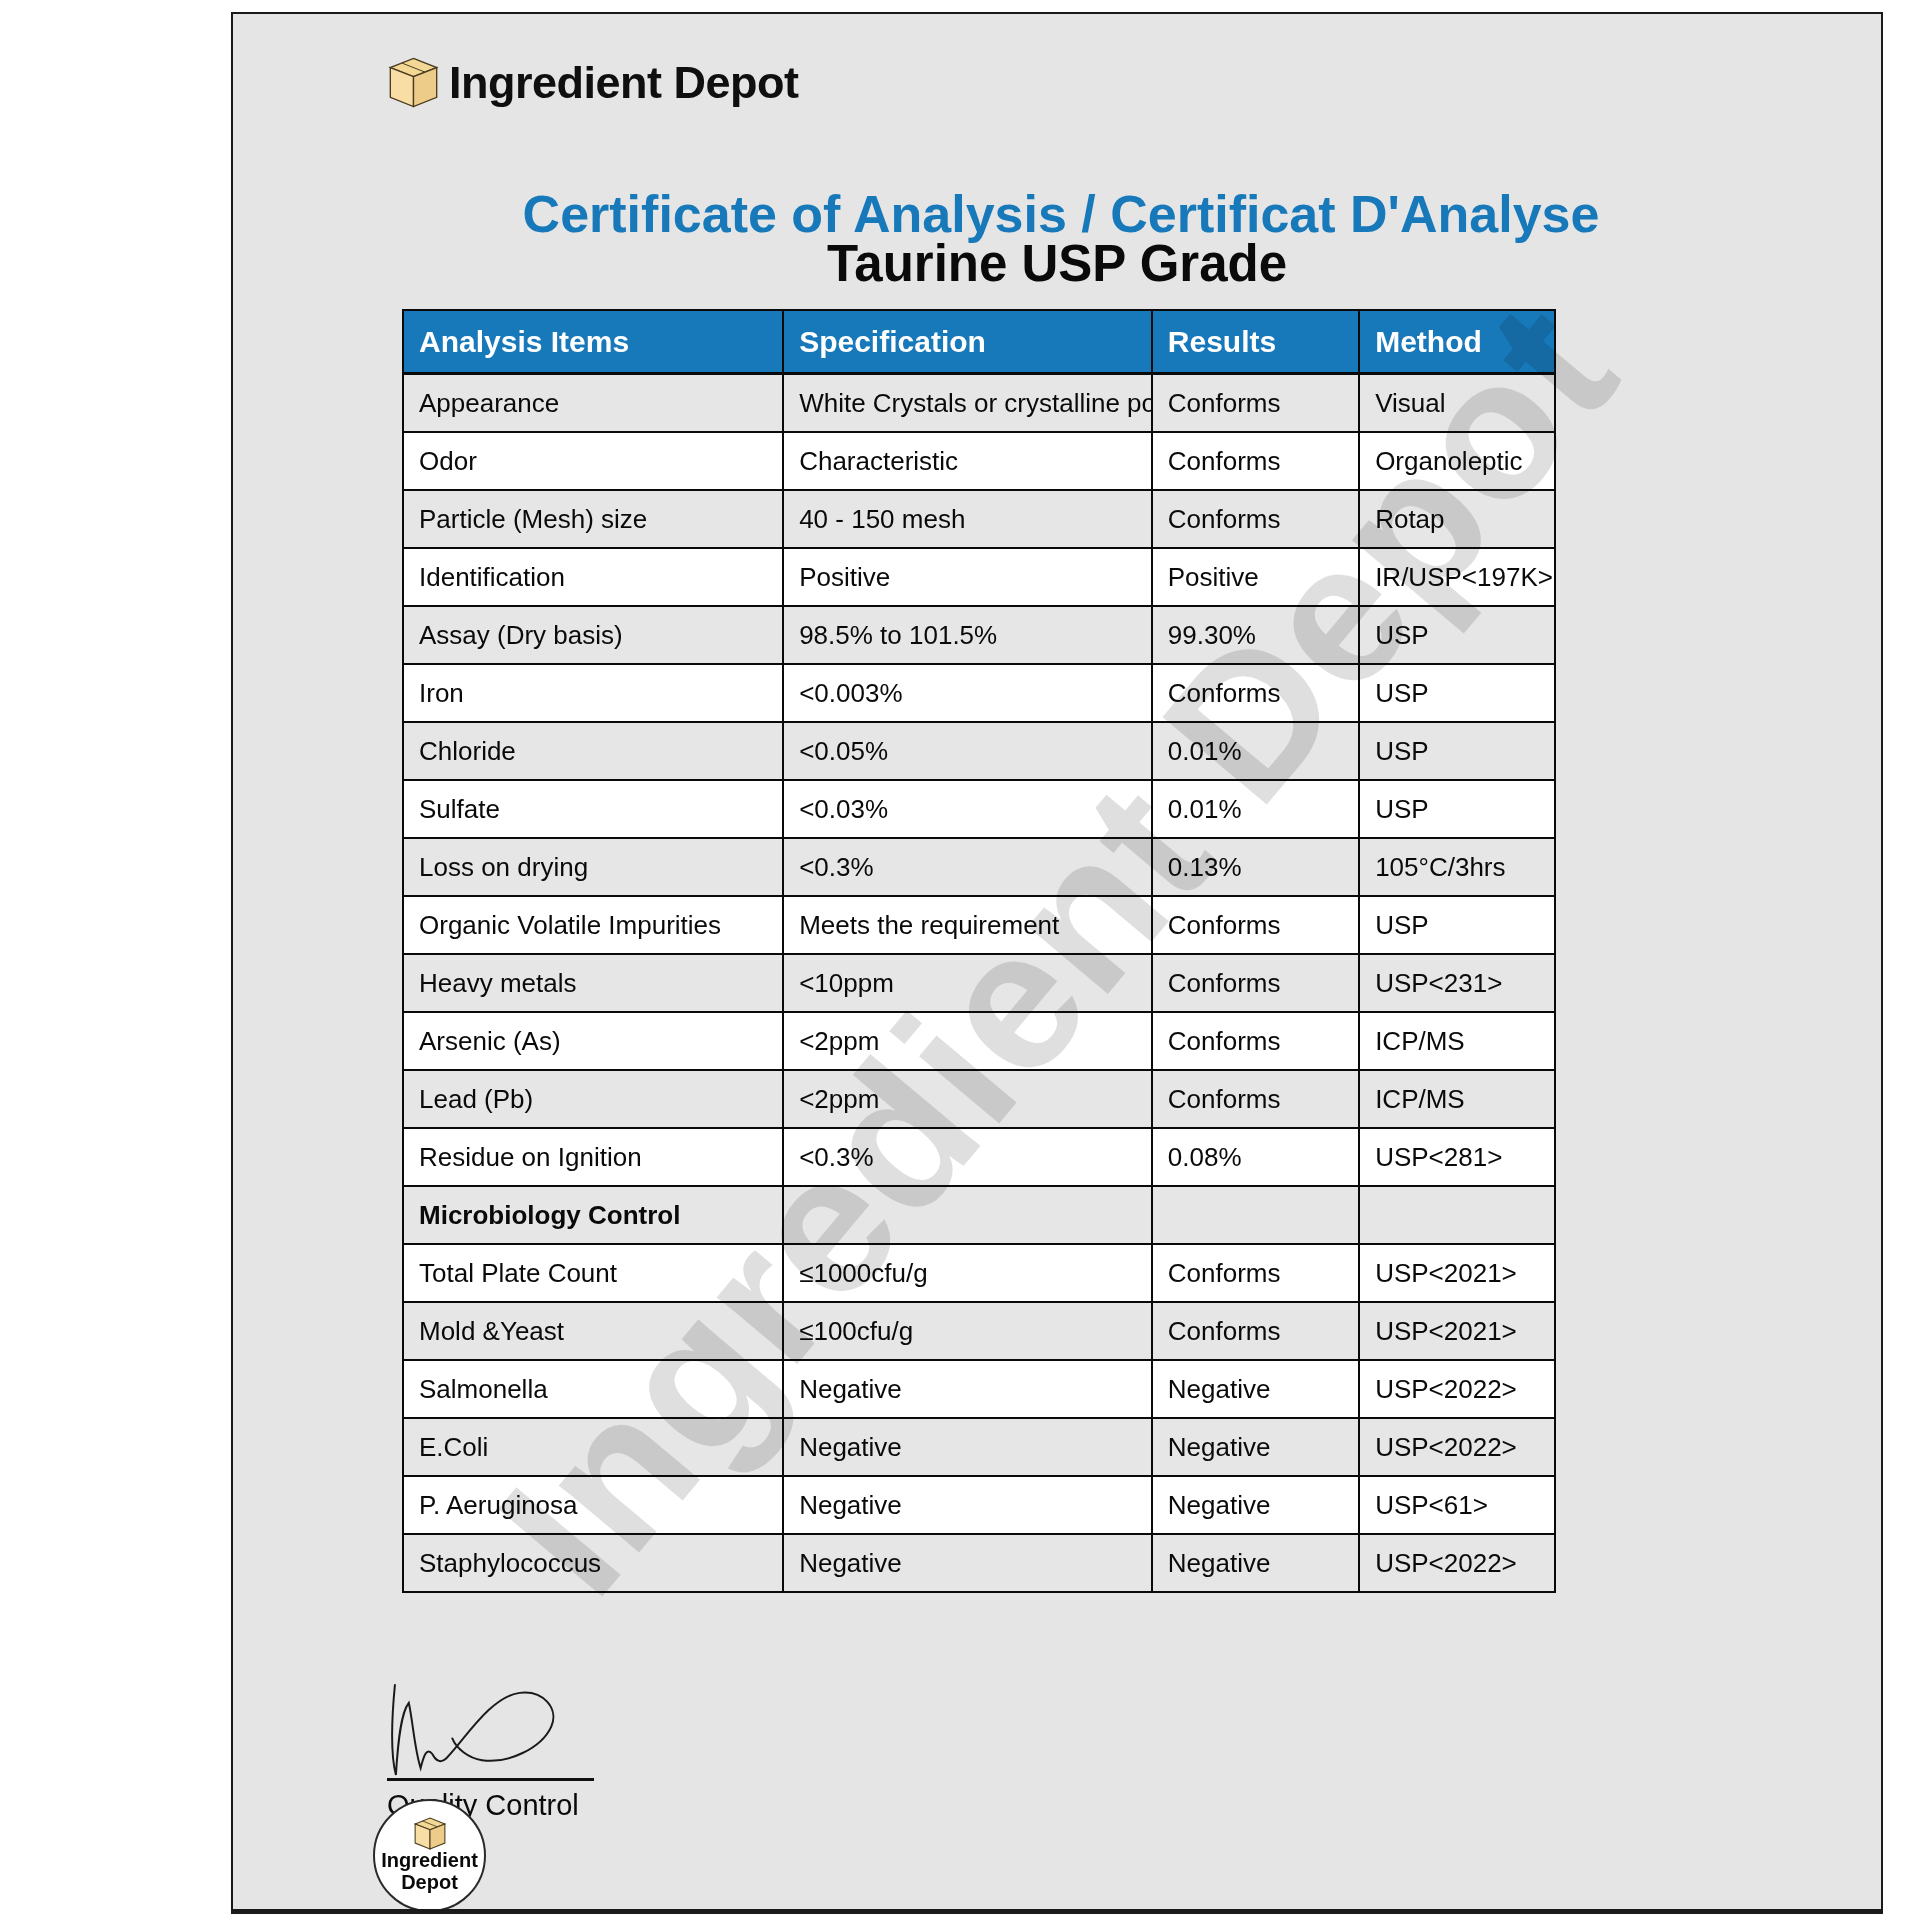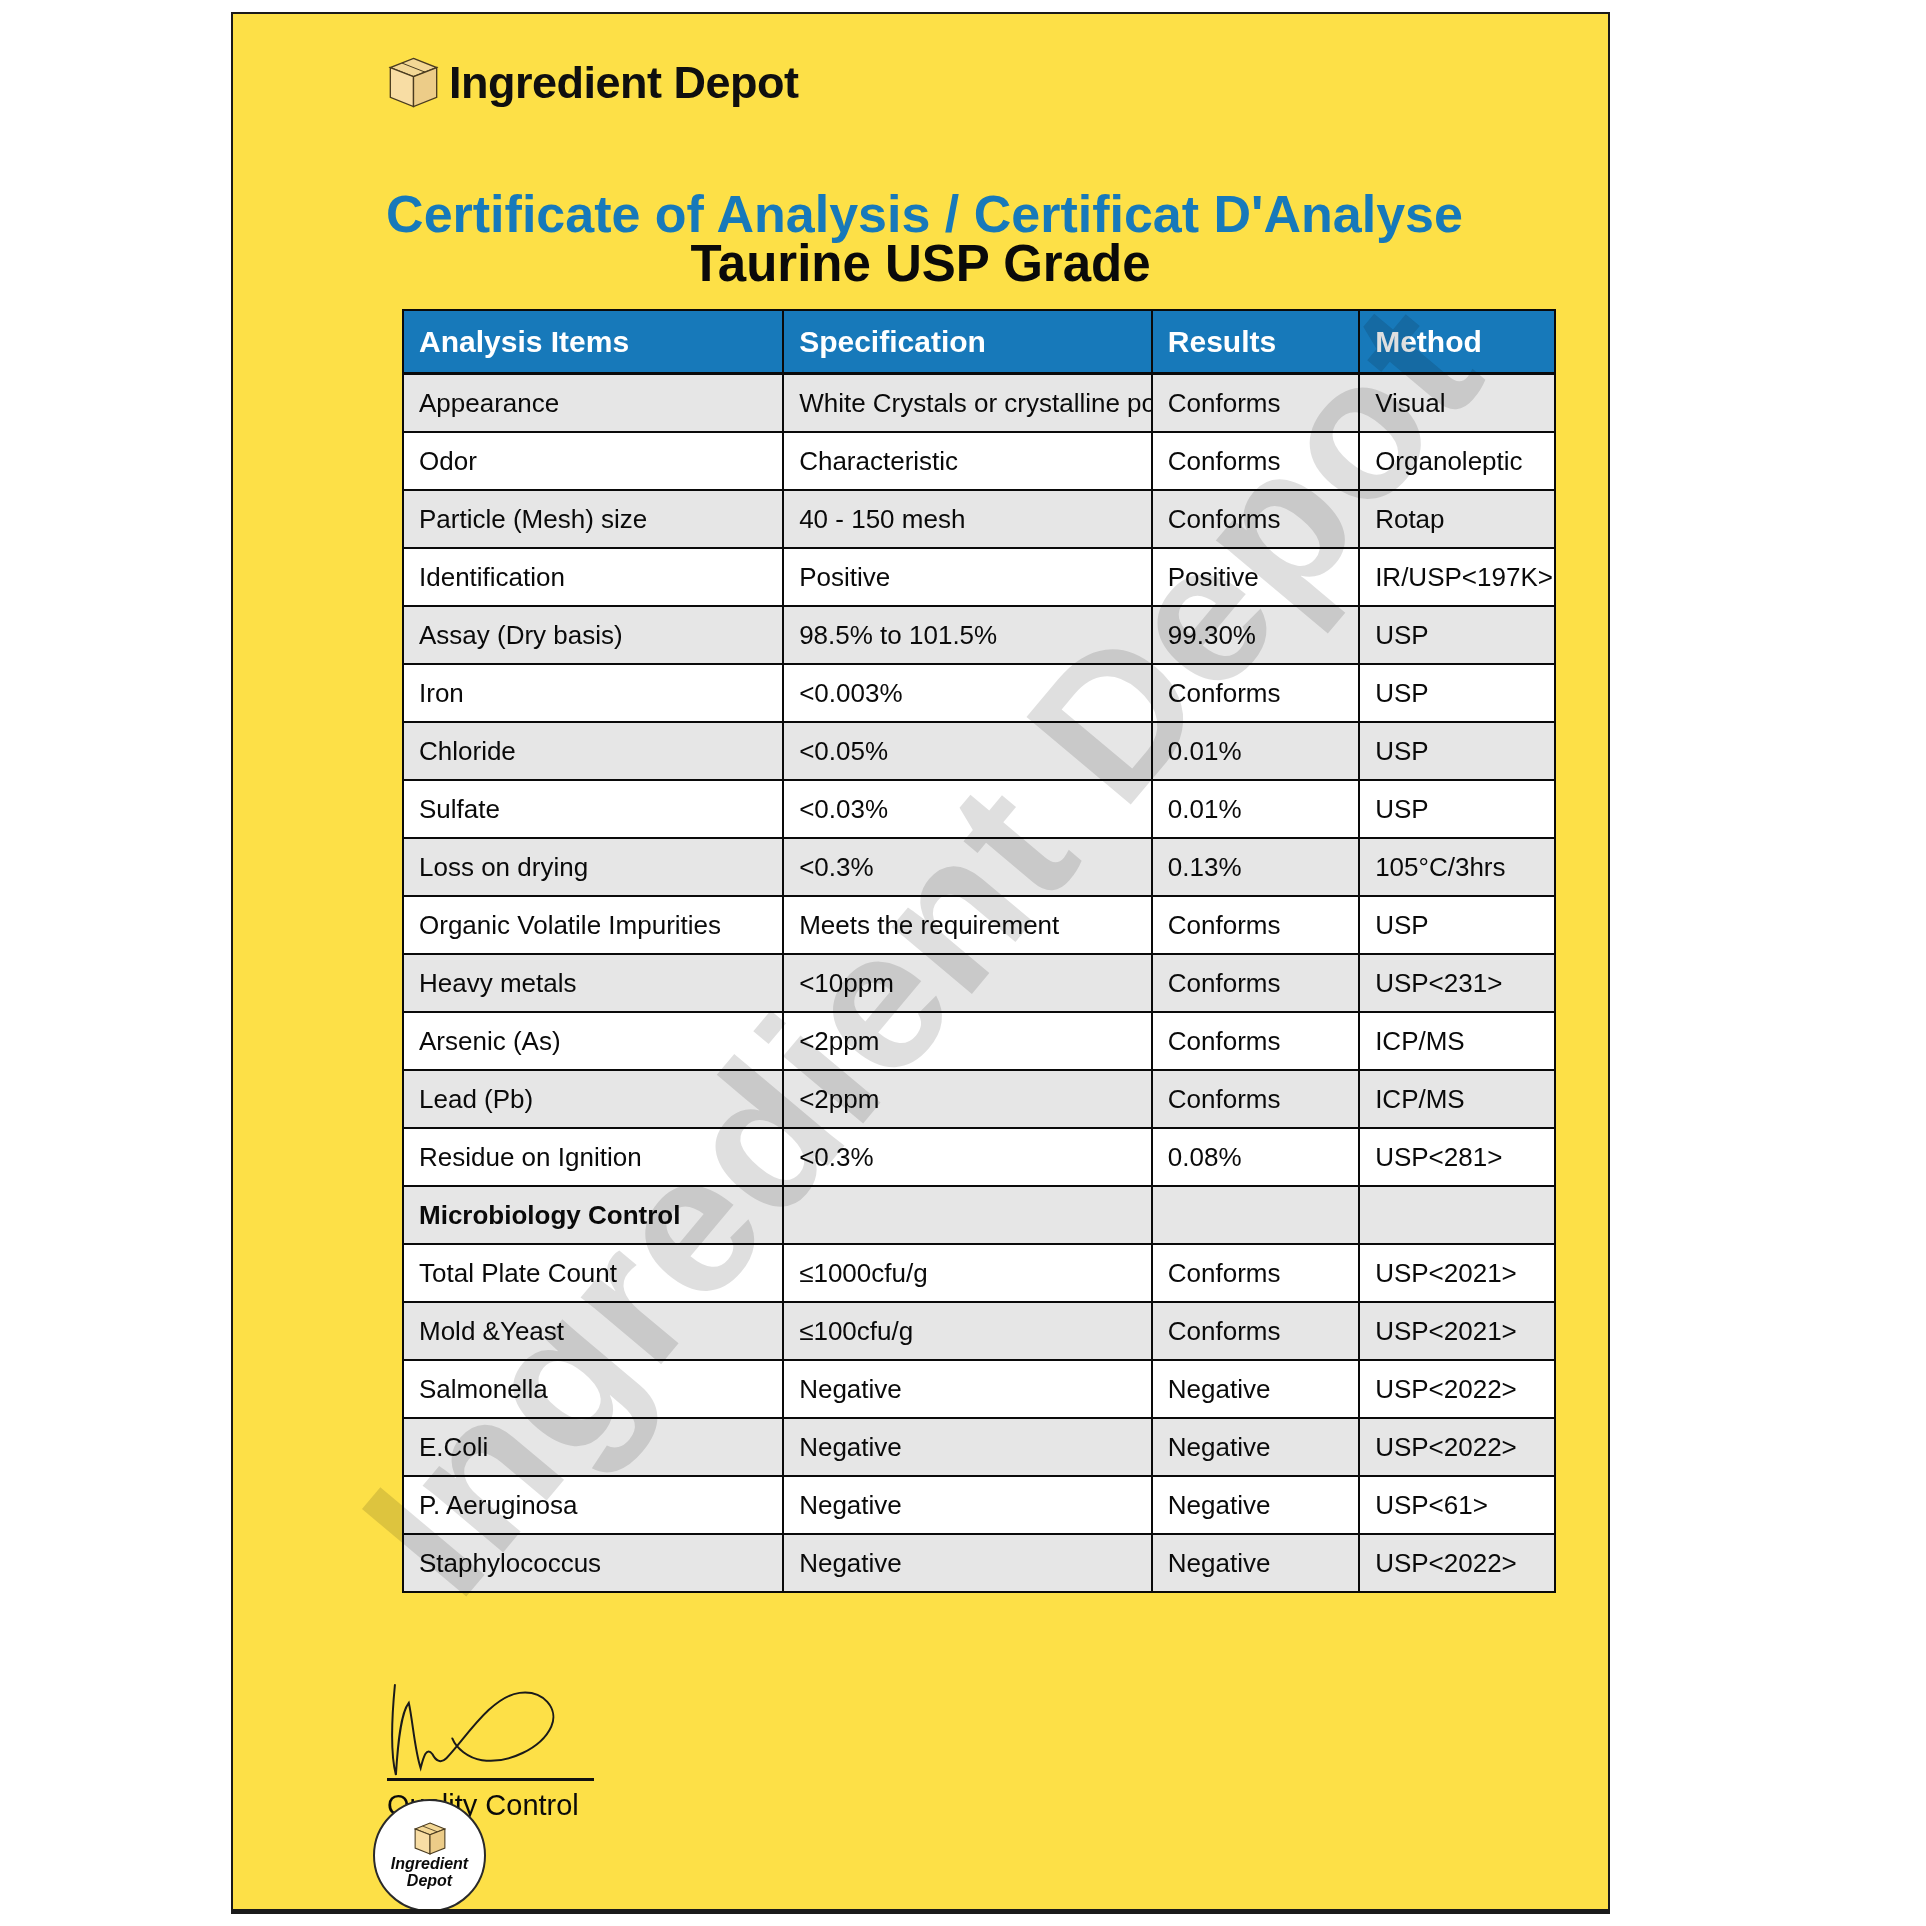--- a/index.html
+++ b/index.html
@@ -1,19 +1,19 @@
 <!DOCTYPE html>
 <html><head>
 <meta charset="utf-8">
 <style>
   html,body{margin:0;padding:0;background:#ffffff;}
   body{width:1927px;height:1927px;position:relative;font-family:"Liberation Sans",sans-serif;color:#0a0a0a;}
   .page{
-    position:absolute;left:231px;top:12px;width:1379px;height:1902px;
-    background:#fde047;border:2px solid #1a1a1a;border-bottom:5px solid #1a1a1a;
+    position:absolute;left:231px;top:12px;width:1652px;height:1902px;
+    background:#e5e5e5;border:2px solid #1a1a1a;border-bottom:5px solid #1a1a1a;
     box-sizing:border-box;overflow:hidden;
   }
   .logo{position:absolute;left:154px;top:42px;display:flex;align-items:center;gap:9px;}
   .logo-text{font-size:45px;font-weight:bold;letter-spacing:-0.5px;color:#0f0f0f;}
   .title{position:absolute;left:0;top:166px;width:100%;margin:4px;text-align:center;
     font-size:52px;font-weight:bold;color:#1779ba;}
   .subtitle{position:absolute;left:0;top:220px;width:100%;margin:0;text-align:center;
     font-size:51px;font-weight:bold;color:#0a0a0a;}
   table.coa{
     position:absolute;left:169px;top:295px;width:1154px;border-collapse:collapse;
@@ -31,21 +31,21 @@
   table.coa tr.section td:first-child{font-weight:bold;}
   .note{position:absolute;left:154px;top:1629px;font-size:28px;}
   .signature{position:absolute;left:154px;top:1667px;}
   .sigline{position:absolute;left:154px;top:1764px;width:207px;height:3px;background:#111;}
   .qc{position:absolute;left:154px;top:1775px;font-size:29px;}
   .stamp{
     position:absolute;left:140px;top:1785px;width:113px;height:113px;border:2px solid #2a2a2a;
     border-radius:50%;box-sizing:border-box;display:flex;flex-direction:column;
     align-items:center;justify-content:center;background:#ffffff;
   }
-  .stamp-line{font-size:16px;font-weight:bold;line-height:1.08;font-style:italic;}
+  .stamp-line{font-size:20px;font-weight:bold;line-height:1.08;}
   .watermark{
     position:absolute;left:50%;top:934px;transform:translate(-50%,-50%) rotate(-50deg);
     font-size:198px;font-weight:bold;letter-spacing:2px;white-space:nowrap;
     color:rgba(10,10,10,0.13);z-index:5;pointer-events:none;
   }
 </style>
 </head>
 <body>
 
 <div class="page">

